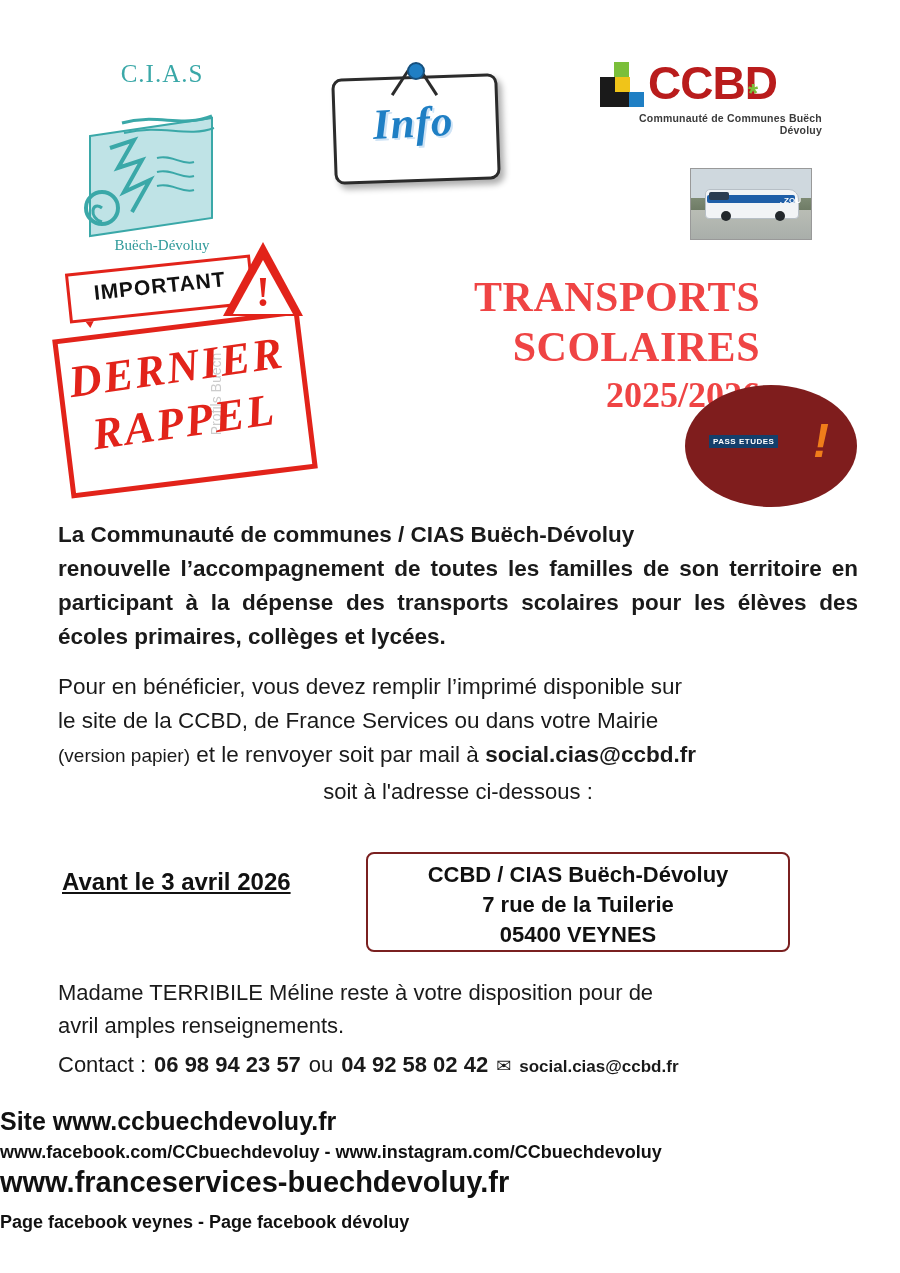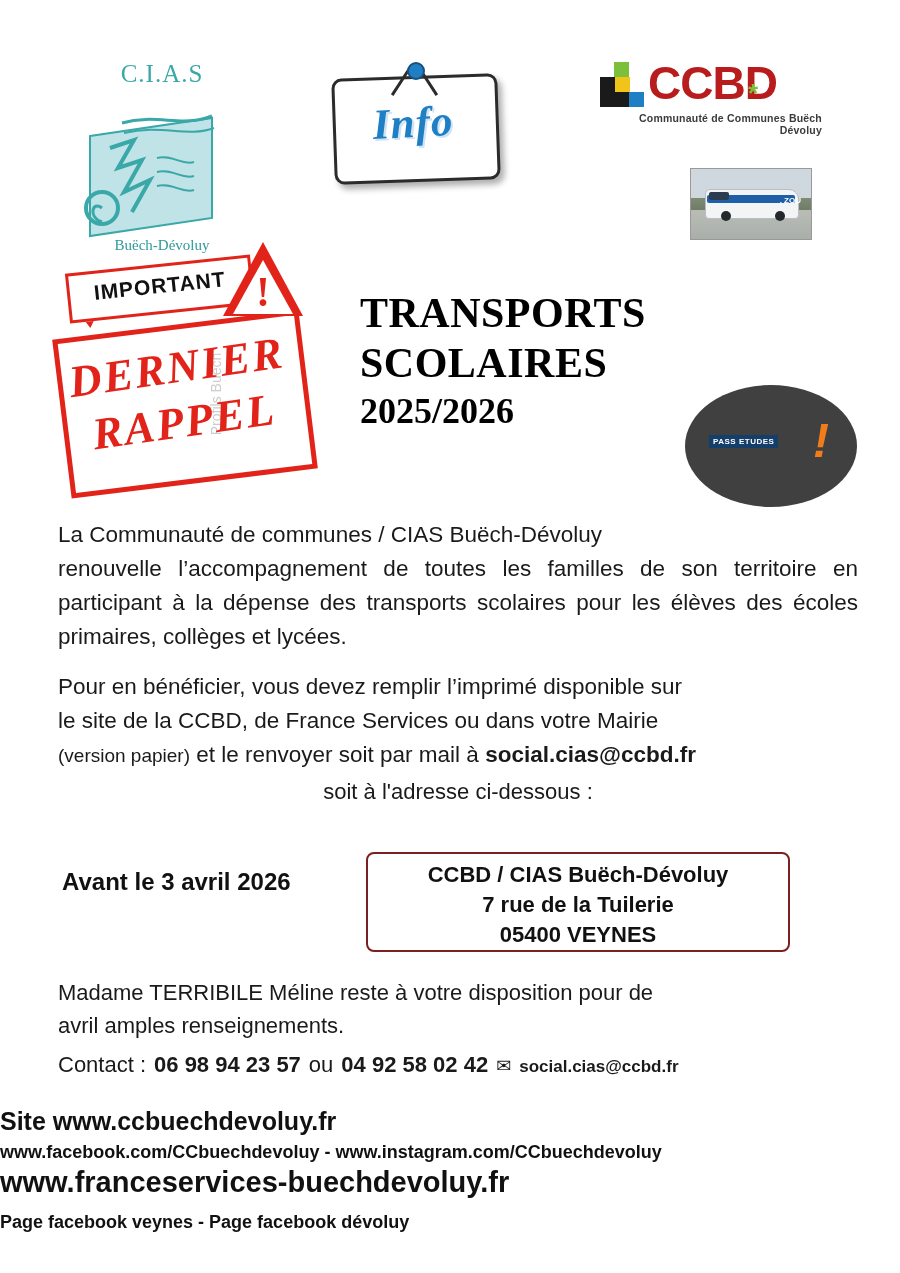--- a/index.html
+++ b/index.html
@@ -282,39 +282,39 @@
     font-size: 14px;
     color: #cccccc;
     transform: rotate(-90deg);
     z-index: 1;
   }
 
   
   .title-block {
     position: absolute;
     left: 360px;
-    top: 288px;
+    top: 272px;
     width: 400px;
-    text-align: left;
+    text-align: right;
     font-family: "Liberation Serif", serif;
     font-weight: bold;
-    color: #000000;
+    color: #ef4444;
   }
   .title-block .t1 { font-size: 42px; line-height: 50px; letter-spacing: 0.5px;}
   .title-block .t2 { font-size: 42px; line-height: 50px; letter-spacing: 0.5px;}
   .title-block .t3 { font-size: 36px; line-height: 46px; }
 
   
   .zou-badge {
     position: absolute;
     left: 685px;
     top: 385px;
     width: 172px; height: 122px;
     border-radius: 50%;
-    background: #404040;
+    background: #7f1d1d;
   }
   .zou-badge .pass {
     position: absolute;
     left: 24px; top: 50px;
     background: #143f6b;
     color: #ffffff;
     font-size: 8px;
     font-weight: bold;
     padding: 2px 4px;
     letter-spacing: 0.5px;
@@ -345,21 +345,21 @@
     left: 58px;
     top: 518px;
     width: 800px;
   }
   .para {
     font-size: 22.5px;
     line-height: 34px;
     color: #1a1a1a;
     margin-bottom: 16px;
   }
-  .para.justify { text-align: justify; }
+  .para.justify { text-align: justify; font-weight: bold; }
   .nowrap-strong { font-weight: bold; }
   .small-paren { font-size: 19px; }
   .center-line {
     text-align: center;
     font-size: 22px;
     margin-top: 2px;
   }
 
   
   .date-row {
@@ -367,20 +367,21 @@
     left: 58px;
     top: 852px;
     width: 790px;
     height: 100px;
   }
   .date-label {
     position: absolute;
     left: 4px; top: 16px;
     font-size: 24px;
     font-weight: bold;
+    text-decoration: underline;
     color: #111;
   }
   .addr-box {
     position: absolute;
     left: 308px; top: 0;
     width: 420px; height: 96px;
     border: 2px solid #7a2020;
     border-radius: 8px;
     text-align: center;
   }

